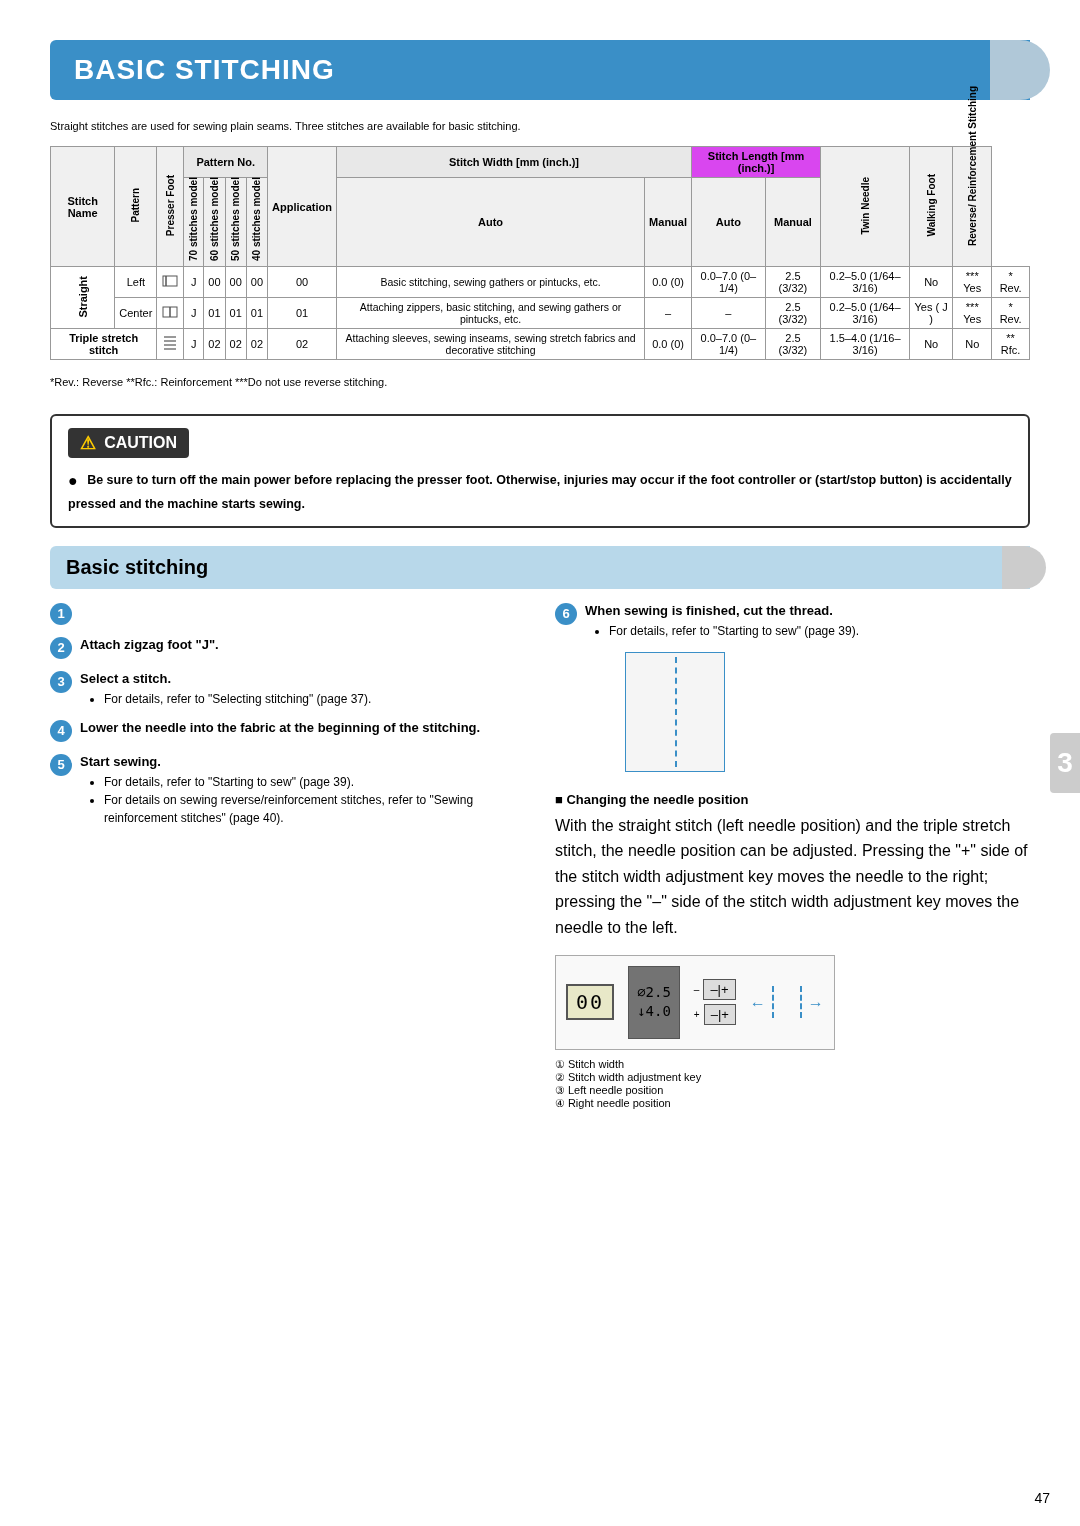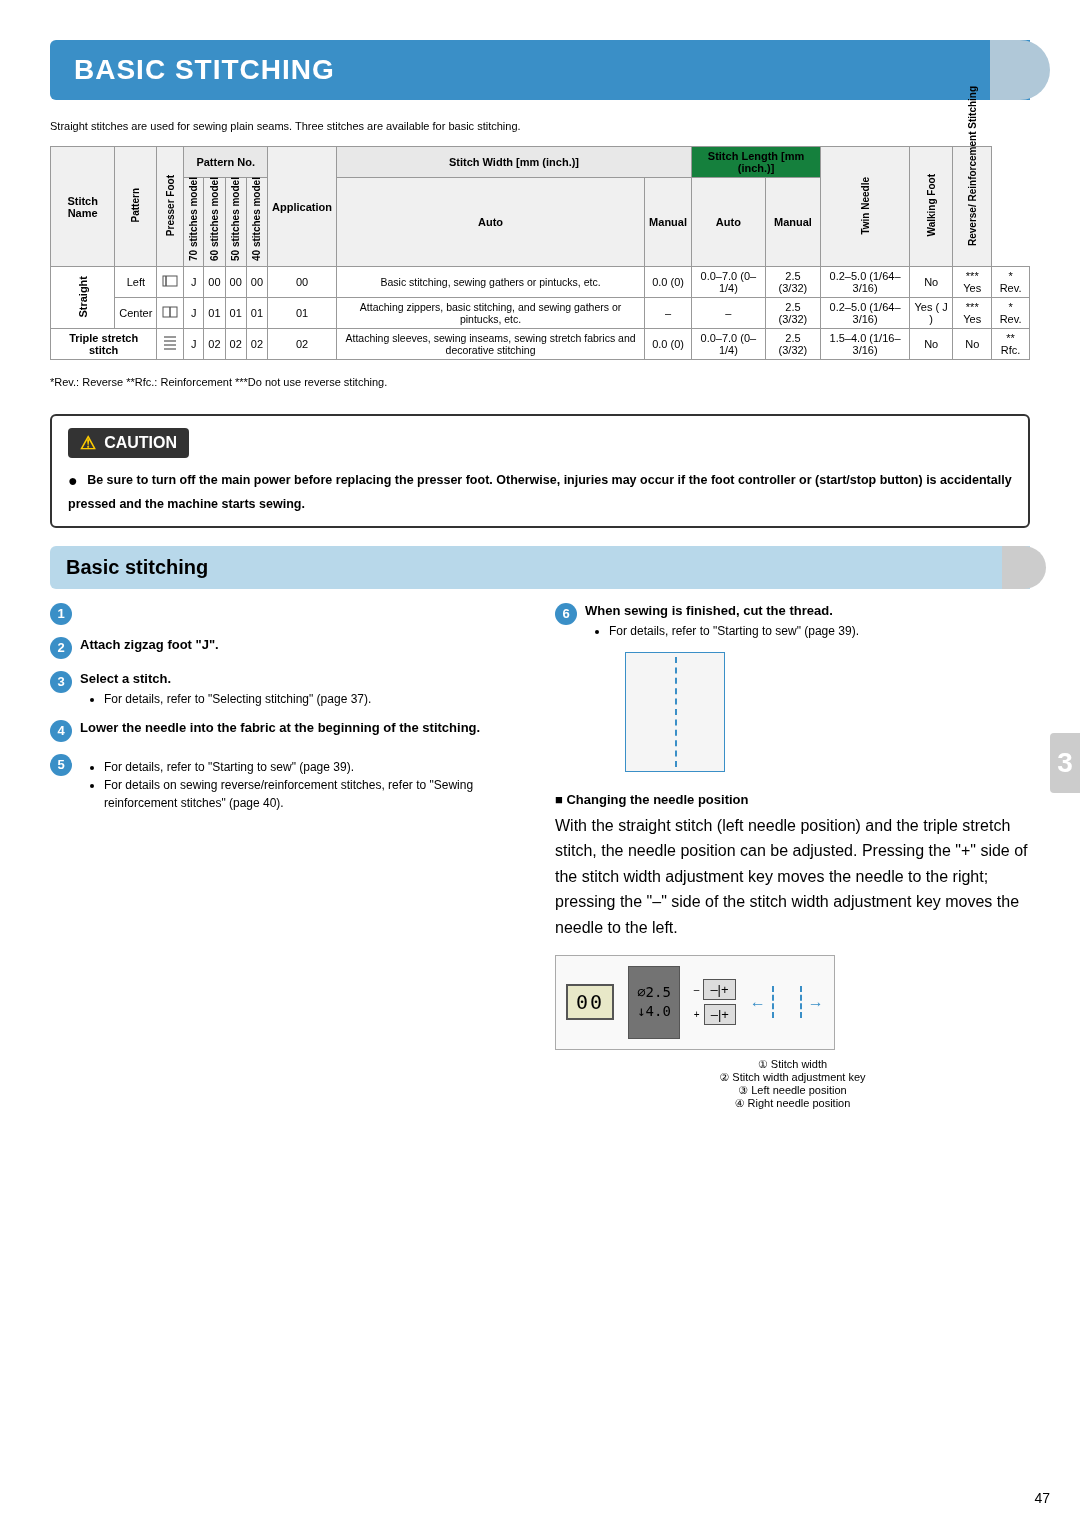--- a/index.html
+++ b/index.html
@@ -73,21 +73,21 @@
       font-size: 10px;
       max-height: 80px;
     }
     .stitch-table .pattern-no-header {
       background: #e8e8e8;
     }
     .stitch-table .stitch-width-header {
       background: #e8e8e8;
     }
     .stitch-table .stitch-length-header {
-      background: #15803d;
+      background: #d946ef;
     }
     .row-straight-label {
       writing-mode: vertical-rl;
       transform: rotate(180deg);
       font-weight: bold;
       font-size: 11px;
     }
 
     
     .table-footnotes {
@@ -232,21 +232,20 @@
     .diagram-dashed-line {
       position: absolute;
       left: 50%;
       top: 4px;
       bottom: 4px;
       border-left: 2px dashed #3a8fc7;
     }
     .diagram-labels {
       font-size: 11px;
       margin-top: 6px;
-      text-align: center;
     }
 
     
     .page-number {
       position: absolute;
       bottom: 20px;
       right: 30px;
       font-size: 14px;
     }
 
@@ -422,20 +421,21 @@
     <div class="step-item">
       <div class="step-number">4</div>
       <div class="step-content">
         <div class="step-title">Lower the needle into the fabric at the beginning of the stitching.</div>
       </div>
     </div>
 
     <div class="step-item">
       <div class="step-number">5</div>
       <div class="step-content">
+        <div class="step-title">Start sewing.</div>
         <ul class="step-bullet">
           <li>For details, refer to "Starting to sew" (page 39).</li>
           <li>For details on sewing reverse/reinforcement stitches, refer to "Sewing reinforcement stitches" (page 40).</li>
         </ul>
       </div>
     </div>
 
   </div>
 
   <div class="col-right">

